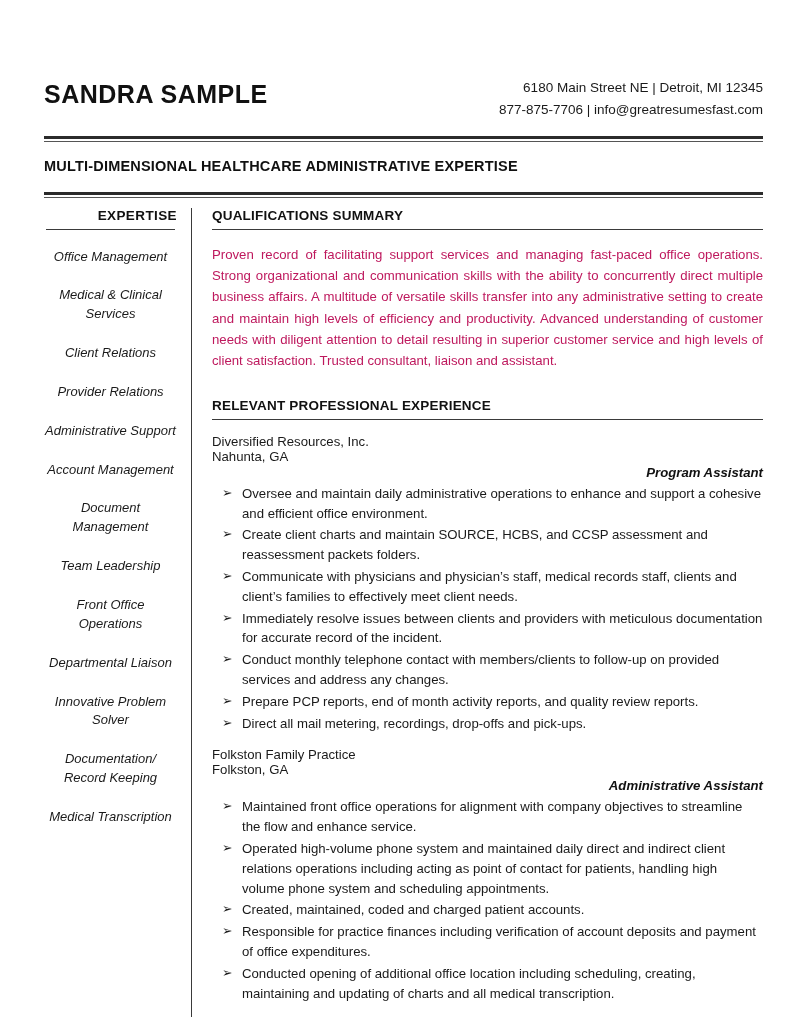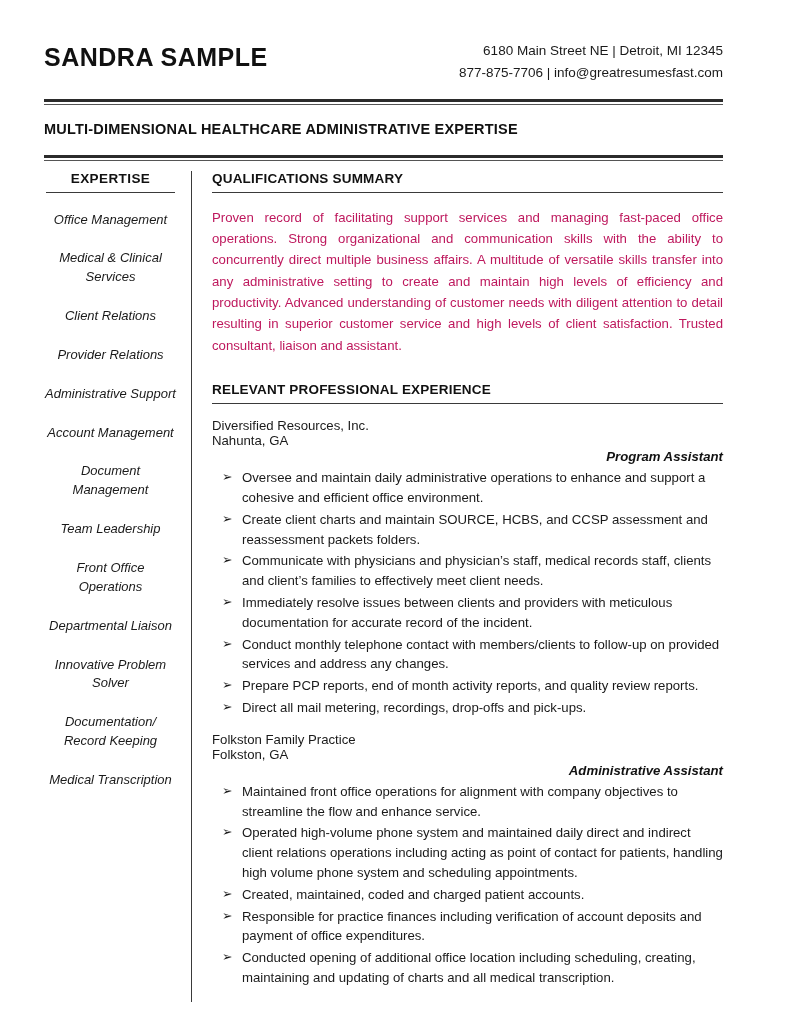--- a/index.html
+++ b/index.html
@@ -11,22 +11,23 @@
     width: 791px;
     height: 1024px;
     font-family: "Liberation Sans", sans-serif;
     color: #1a1a1a;
     overflow: hidden;
   }
   .page {
     width: 791px;
     height: 907px;
     box-sizing: border-box;
-    padding: 38px 68px 0 44px;
+    padding: 38px 28px 0 44px;
     position: relative;
+    margin-top: 37px;
   }
 
   
   .header {
     display: flex;
     align-items: flex-start;
     justify-content: space-between;
     padding-bottom: 10px;
   }
   .name {
@@ -75,21 +76,21 @@
   }
   .right-col {
     flex: 1 1 auto;
     box-sizing: border-box;
     padding-left: 20px;
   }
 
   .expertise-title {
     font-size: 13.5px;
     font-weight: bold;
-    text-align: center;
+    text-align: right;
     letter-spacing: 0.4px;
     color: #111;
     margin-bottom: 4px;
   }
   .expertise-rule {
     border-top: 1.5px solid #3a3a3a;
     margin: 6px 2px 18px 2px;
   }
   .expertise-item {
     font-size: 13px;

